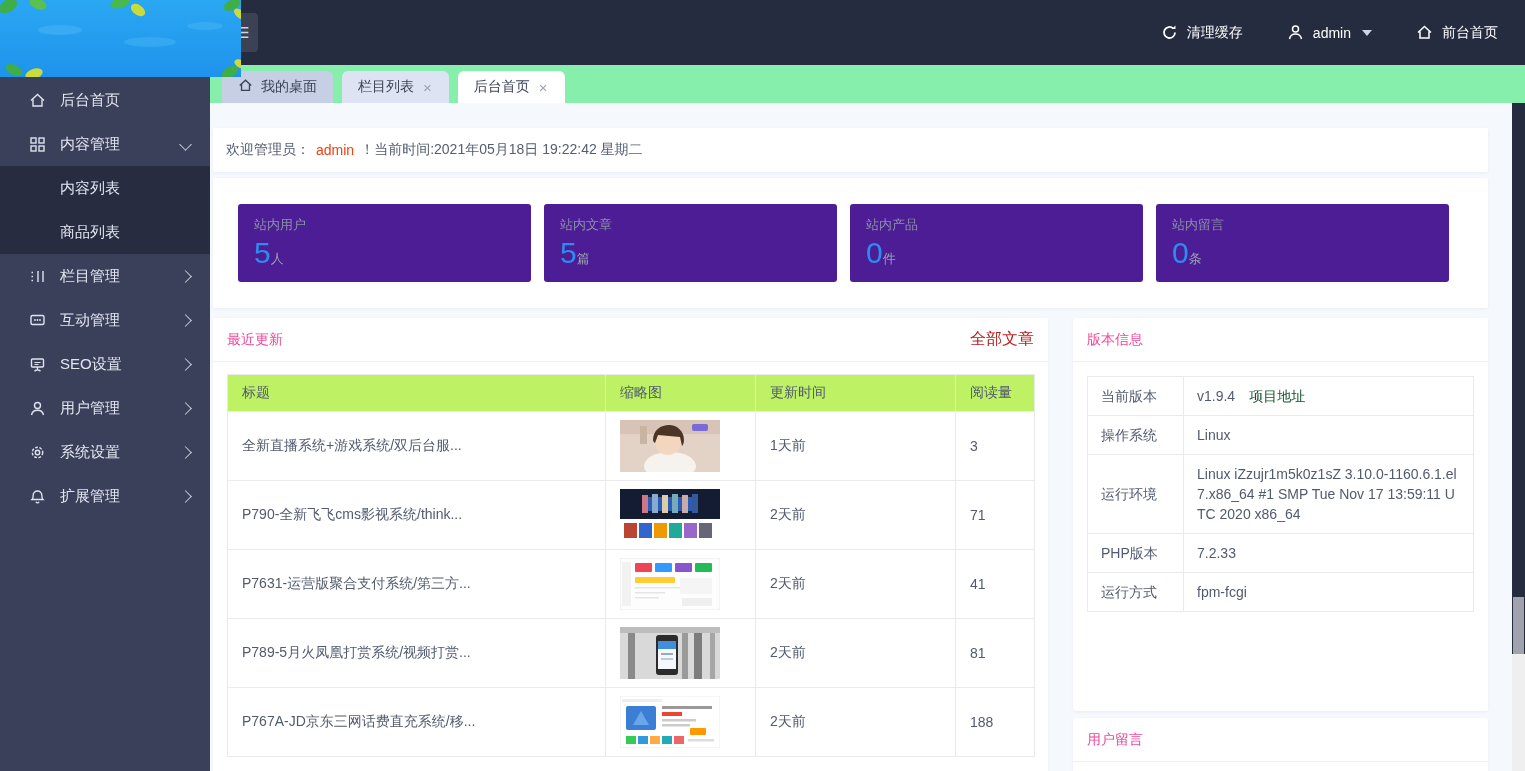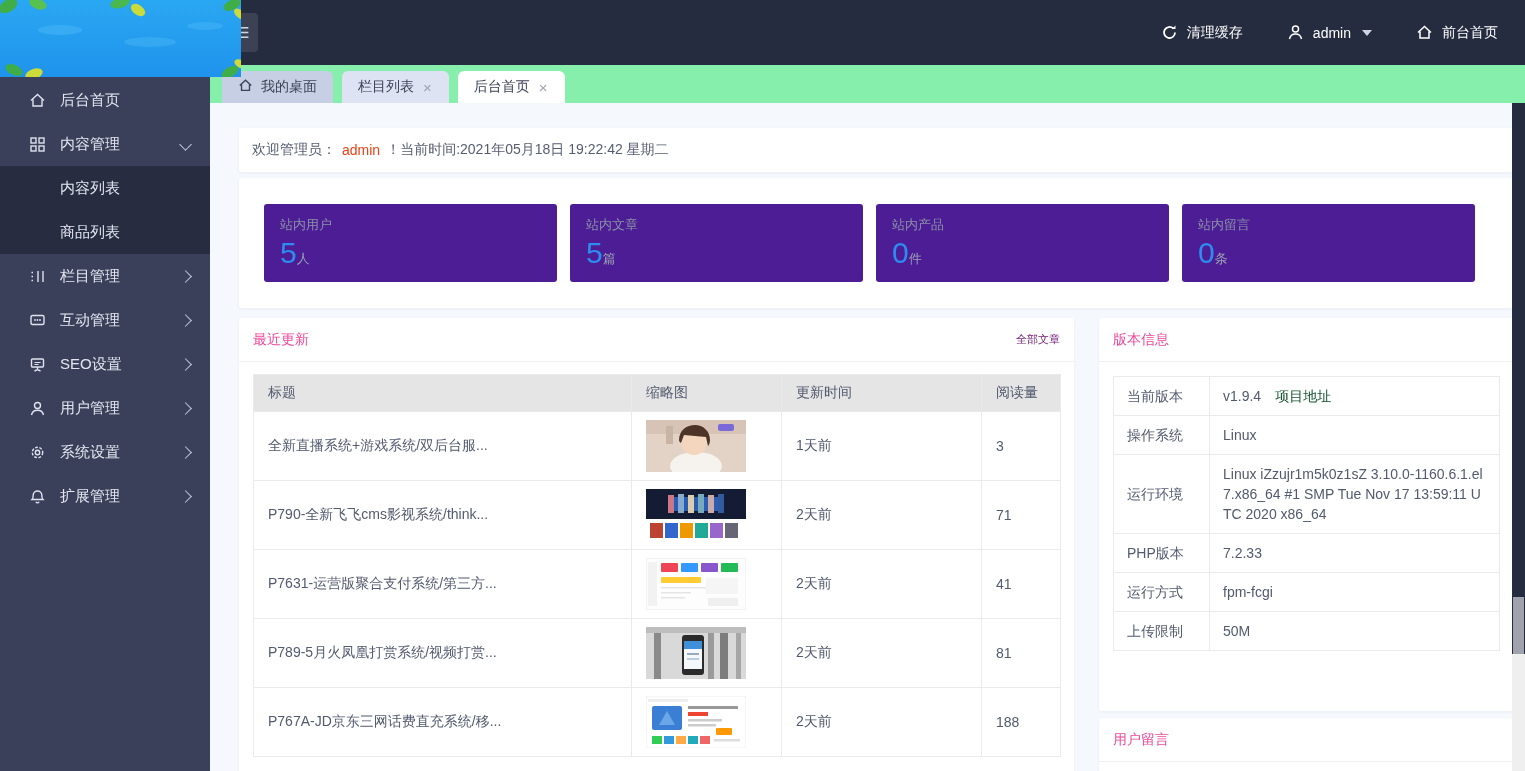--- a/index.html
+++ b/index.html
@@ -34,40 +34,40 @@
   .tab.t2 { background:#dde3f3; }
   .tab.active { background:#ffffff; }
   .tab .x { color:#9aa2b5; font-size:15px; line-height:1; padding:0 1px; }
 
   
   .right-strip { position:absolute; right:0; top:65px; width:13px; height:706px; background:#262c40; z-index:3; }
   .right-strip .thumb { position:absolute; left:1px; top:532px; width:11px; height:57px; background:#a0a3ab; }
   .right-strip .track-btm { position:absolute; left:0; top:589px; width:13px; height:117px; background:#efefef; }
 
   
-  .content { position:absolute; left:224px; top:103px; width:1302px; height:668px; background:#f5f8fc; overflow:hidden; }
+  .content { position:absolute; left:198px; top:103px; width:1302px; height:668px; background:#f5f8fc; overflow:hidden; }
   .panel { position:absolute; background:#ffffff; border-radius:2px; box-shadow:0 1px 3px rgba(30,50,90,.06); }
 
   .welcome { left:15px; top:25px; width:1275px; height:44px; display:flex; align-items:center; padding:0 13px; font-size:14px; color:#555d70; }
   .welcome .uname { color:#ed4014; margin:0 6px; }
 
   .statswrap { left:15px; top:75px; width:1275px; height:130px; display:flex; align-items:center; padding:0 25px; gap:13px; }
   .stat-card { width:293px; height:78px; background:#4c1d95; border-radius:3px; padding:12px 16px; }
   .stat-card .st-label { font-size:13px; color:#8a93a5; }
   .stat-card .st-num { font-size:30px; color:#2d8cf0; margin-top:2px; display:inline-block; }
   .stat-card .st-unit { font-size:13px; color:#9aa2b2; }
 
   .recent { left:15px; top:215px; width:835px; height:460px; }
   .panel-head { height:44px; display:flex; align-items:center; justify-content:space-between; padding:0 14px; border-bottom:1px solid #eef0f4; }
   .panel-title { font-size:14px; color:#ec4899; }
-  .link { font-size:11px; color:#701a75; cursor:pointer; text-decoration:none; }
+  .link { font-size:16px; color:#b91c1c; cursor:pointer; text-decoration:none; }
 
   table.list { border-collapse:collapse; margin:12px 14px; width:807px; table-layout:fixed; }
   table.list th, table.list td { border:1px solid #e8eaec; font-size:14px; font-weight:normal; text-align:left; padding:0 14px; }
-  table.list th { background:#e5e5e5; height:37px; color:#515a6e;margin-top:18px; }
+  table.list th { background:#bef264; height:37px; color:#515a6e;margin-top:18px; }
   table.list td { height:69px; color:#515a6e; }
   td.c-thumb { text-align:center; padding:0; }
   td.c-thumb svg { vertical-align:middle; }
   .ellip { white-space:nowrap; overflow:hidden; text-overflow:ellipsis; }
 
   .version { left:875px; top:215px; width:415px; height:393px; }
   table.vtab { border-collapse:collapse; margin:14px; width:387px; table-layout:fixed; }
   table.vtab td { border:1px solid #e8eaec; font-size:14px; padding:9px 13px; color:#515a6e; vertical-align:middle; line-height:20px; word-break:break-all; }
   td.vlabel { width:96px; }
   .vlink { color:#14532d; margin-left:14px; cursor:pointer; }
@@ -446,24 +446,20 @@
         <td>Linux iZzujr1m5k0z1sZ 3.10.0-1160.6.1.el7.x86_64 #1 SMP Tue Nov 17 13:59:11 UTC 2020 x86_64</td>
       </tr>
       <tr>
         <td class="vlabel">PHP版本</td>
         <td>7.2.33</td>
       </tr>
       <tr>
         <td class="vlabel">运行方式</td>
         <td>fpm-fcgi</td>
       </tr>
-      <tr>
-        <td class="vlabel">上传限制</td>
-        <td>50M</td>
-      </tr>
     </tbody>
       </table>
   </div>
 
   <div class="panel messages">
     <div class="panel-head">
       <span class="panel-title">用户留言</span>
     </div>
   </div>
 

